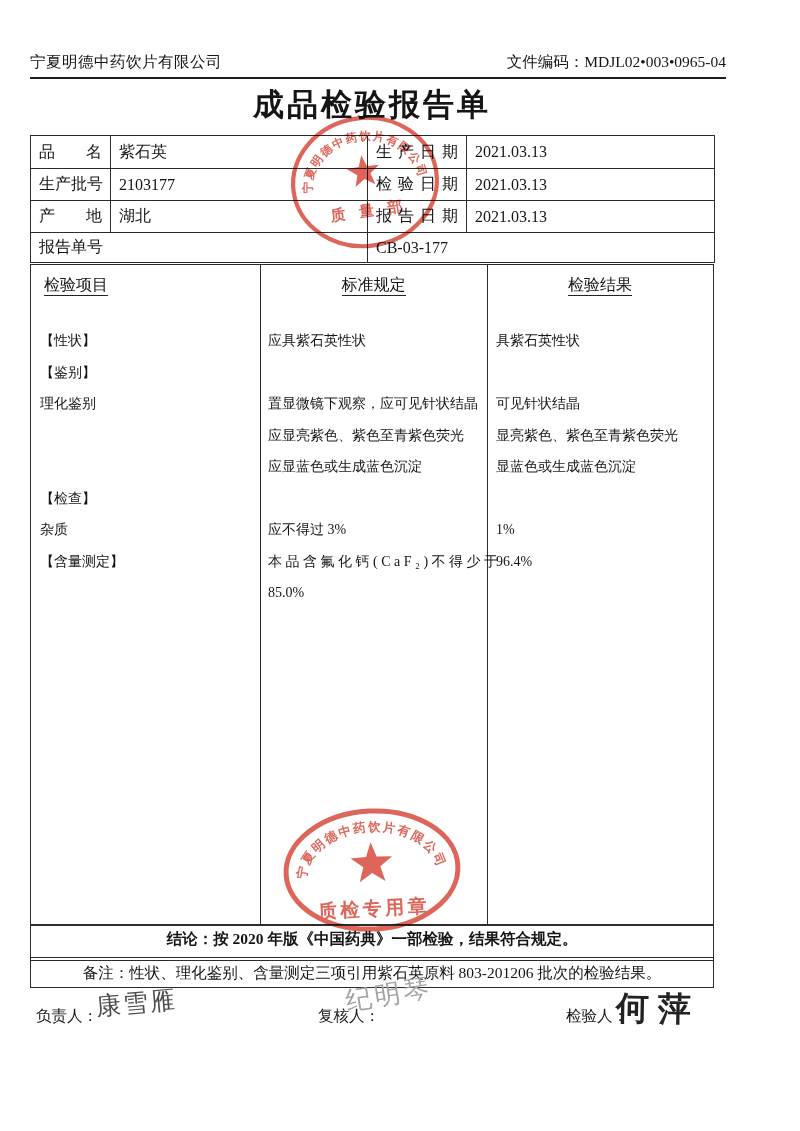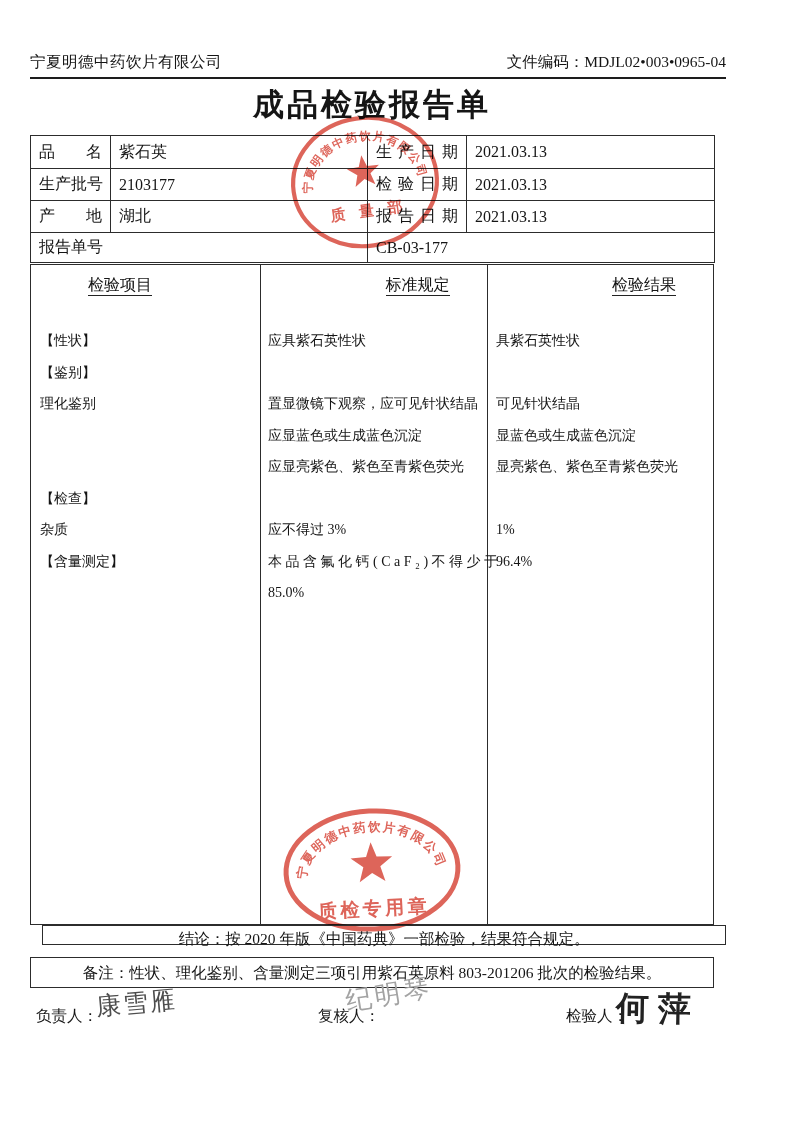--- a/index.html
+++ b/index.html
@@ -13,31 +13,31 @@
   .doccode{right:74px;top:52px;font-size:15.5px;}
   .rule{left:30px;top:77px;width:696px;height:2px;background:#1d1d1d;}
   .title{left:30px;top:84px;width:684px;text-align:center;font-size:31px;font-weight:bold;letter-spacing:3px;}
   
   table.info{left:30px;top:135px;width:684px;border-collapse:collapse;table-layout:fixed;}
   table.info td{border:1.4px solid #2c2c2c;font-size:16px;padding:0 8px;vertical-align:middle;overflow:hidden;white-space:nowrap;}
   .spread{text-align:justify;text-align-last:justify;margin-top:29px;}
   
   .insp{left:30px;top:264px;width:684px;height:661px;border:1.4px solid #2c2c2c;box-sizing:border-box;}
   .vline{top:0;width:1.4px;height:100%;background:#2c2c2c;}
-  .colhead{top:10px;font-size:16px;margin-left:44px;}
+  .colhead{top:10px;font-size:16px;}
   .colhead span{border-bottom:1.2px solid #222;padding-bottom:2px;}
   .rows{left:0;top:60px;width:100%;}
   .irow{display:flex;height:31.5px;line-height:31.5px;font-size:14px;white-space:nowrap;}
   .c1{width:229px;padding-left:9px;box-sizing:border-box;}
   .c2{width:227px;padding-left:8px;box-sizing:border-box;}
   .c3{width:219px;padding-left:9px;box-sizing:border-box;}
   .wide{letter-spacing:3.5px;}
   
-  .concl{left:30px;top:925px;width:684px;height:20px;border:1.4px solid #2c2c2c;box-sizing:border-box;
-         text-align:center;line-height:26px;font-size:15.5px;font-weight:400;margin-left:12px;}
+  .concl{left:30px;top:925px;width:684px;height:36px;border:1.4px solid #2c2c2c;box-sizing:border-box;
+         text-align:center;line-height:26px;font-size:15.5px;font-weight:700;}
   .remark{left:30px;top:957px;width:684px;height:31px;border:1.4px solid #2c2c2c;box-sizing:border-box;
          text-align:center;line-height:29px;font-size:15.5px;}
   
   .siglabel{top:1006px;font-size:15.5px;}
   .signame{transform-origin:left center;white-space:nowrap;}
   .sig1{left:96px;top:990px;font-size:25px;color:#4d4d4d;transform:rotate(-5deg);letter-spacing:2px;}
   .sig2{left:346px;top:984px;font-size:26px;color:#a3a3a3;transform:rotate(-9deg);letter-spacing:3px;}
   .sig3{left:616px;top:986px;font-size:33px;color:#222;font-weight:bold;transform:rotate(1deg);letter-spacing:9px;}
   
   .stamp{pointer-events:none;mix-blend-mode:multiply;opacity:.88;}
@@ -104,27 +104,27 @@
         <div class="c2"></div>
         <div class="c3"></div>
       </div>
       <div class="irow">
         <div class="c1">理化鉴别</div>
         <div class="c2">置显微镜下观察，应可见针状结晶</div>
         <div class="c3">可见针状结晶</div>
       </div>
       <div class="irow">
         <div class="c1"></div>
-        <div class="c2">应显蓝色或生成蓝色沉淀</div>
-        <div class="c3">显蓝色或生成蓝色沉淀</div>
+        <div class="c2">应显亮紫色、紫色至青紫色荧光</div>
+        <div class="c3">显亮紫色、紫色至青紫色荧光</div>
       </div>
       <div class="irow">
         <div class="c1"></div>
-        <div class="c2">应显亮紫色、紫色至青紫色荧光</div>
-        <div class="c3">显亮紫色、紫色至青紫色荧光</div>
+        <div class="c2">应显蓝色或生成蓝色沉淀</div>
+        <div class="c3">显蓝色或生成蓝色沉淀</div>
       </div>
       <div class="irow">
         <div class="c1">【检查】</div>
         <div class="c2"></div>
         <div class="c3"></div>
       </div>
       <div class="irow">
         <div class="c1">杂质</div>
         <div class="c2">应不得过 3%</div>
         <div class="c3">1%</div>

